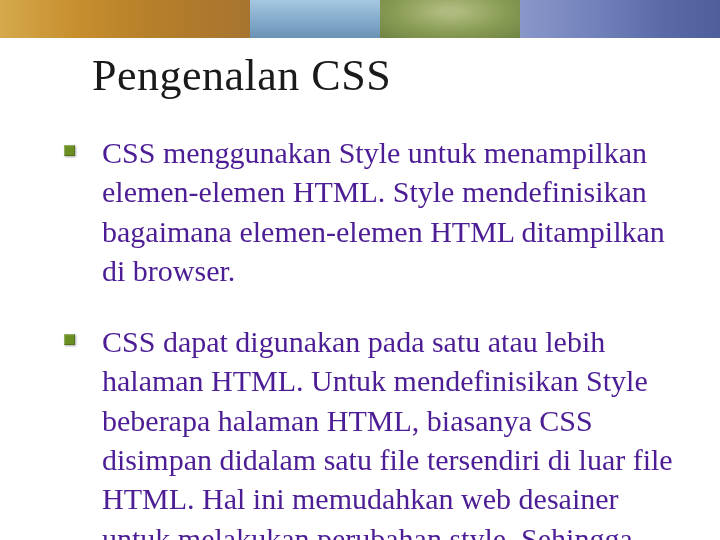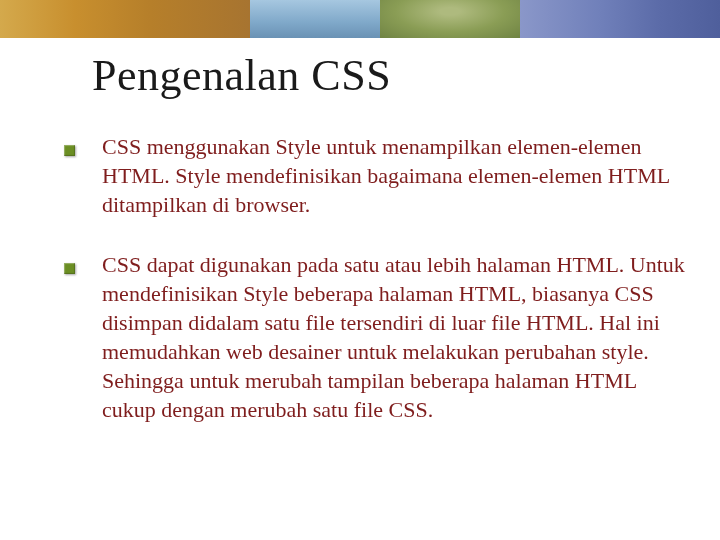--- a/index.html
+++ b/index.html
@@ -38,23 +38,23 @@
     letter-spacing: 0.5px;
   }
   .body-list {
     list-style: none;
     padding: 0;
     margin: 0 0 0 10px;
   }
   .body-list li {
     position: relative;
     padding-left: 62px;
-    font-size: 22px;
+    font-size: 30px;
     line-height: 1.31;
-    color: #7f1d1d;
+    color: #4c1d95;
     margin-bottom: 2px;
     font-family: Georgia, "Times New Roman", serif;
     margin-top: 32px;
   }
   .bullet {
     position: absolute;
     left: 24px;
     top: 12px;
     width: 11px;
     height: 11px;

